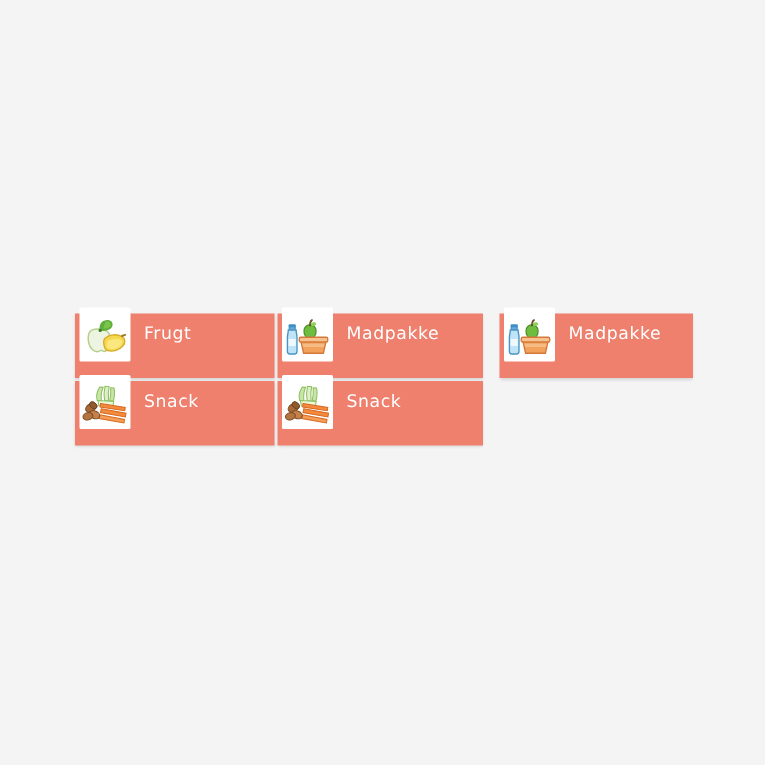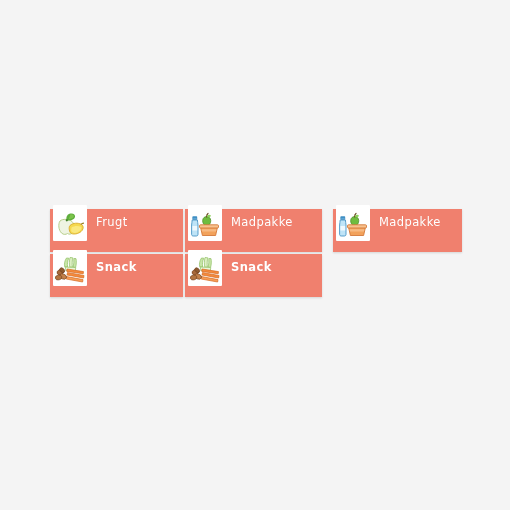--- a/index.html
+++ b/index.html
@@ -38,21 +38,20 @@
     box-sizing: border-box;
     height: 43px;
     background: #f0806e;
     display: flex;
     align-items: center;
     padding: 0 0 16px 3px;
     box-shadow: 0 1px 2px rgba(0,0,0,0.13);
   }
   .card + .card {
     margin-top: 2px;
-    font-weight: bold;
   }
 
   .pictogram {
     width: 34px;
     height: 36px;
     flex: 0 0 auto;
     background: #ffffff;
     border-radius: 1px;
     display: block;
     position: relative;

